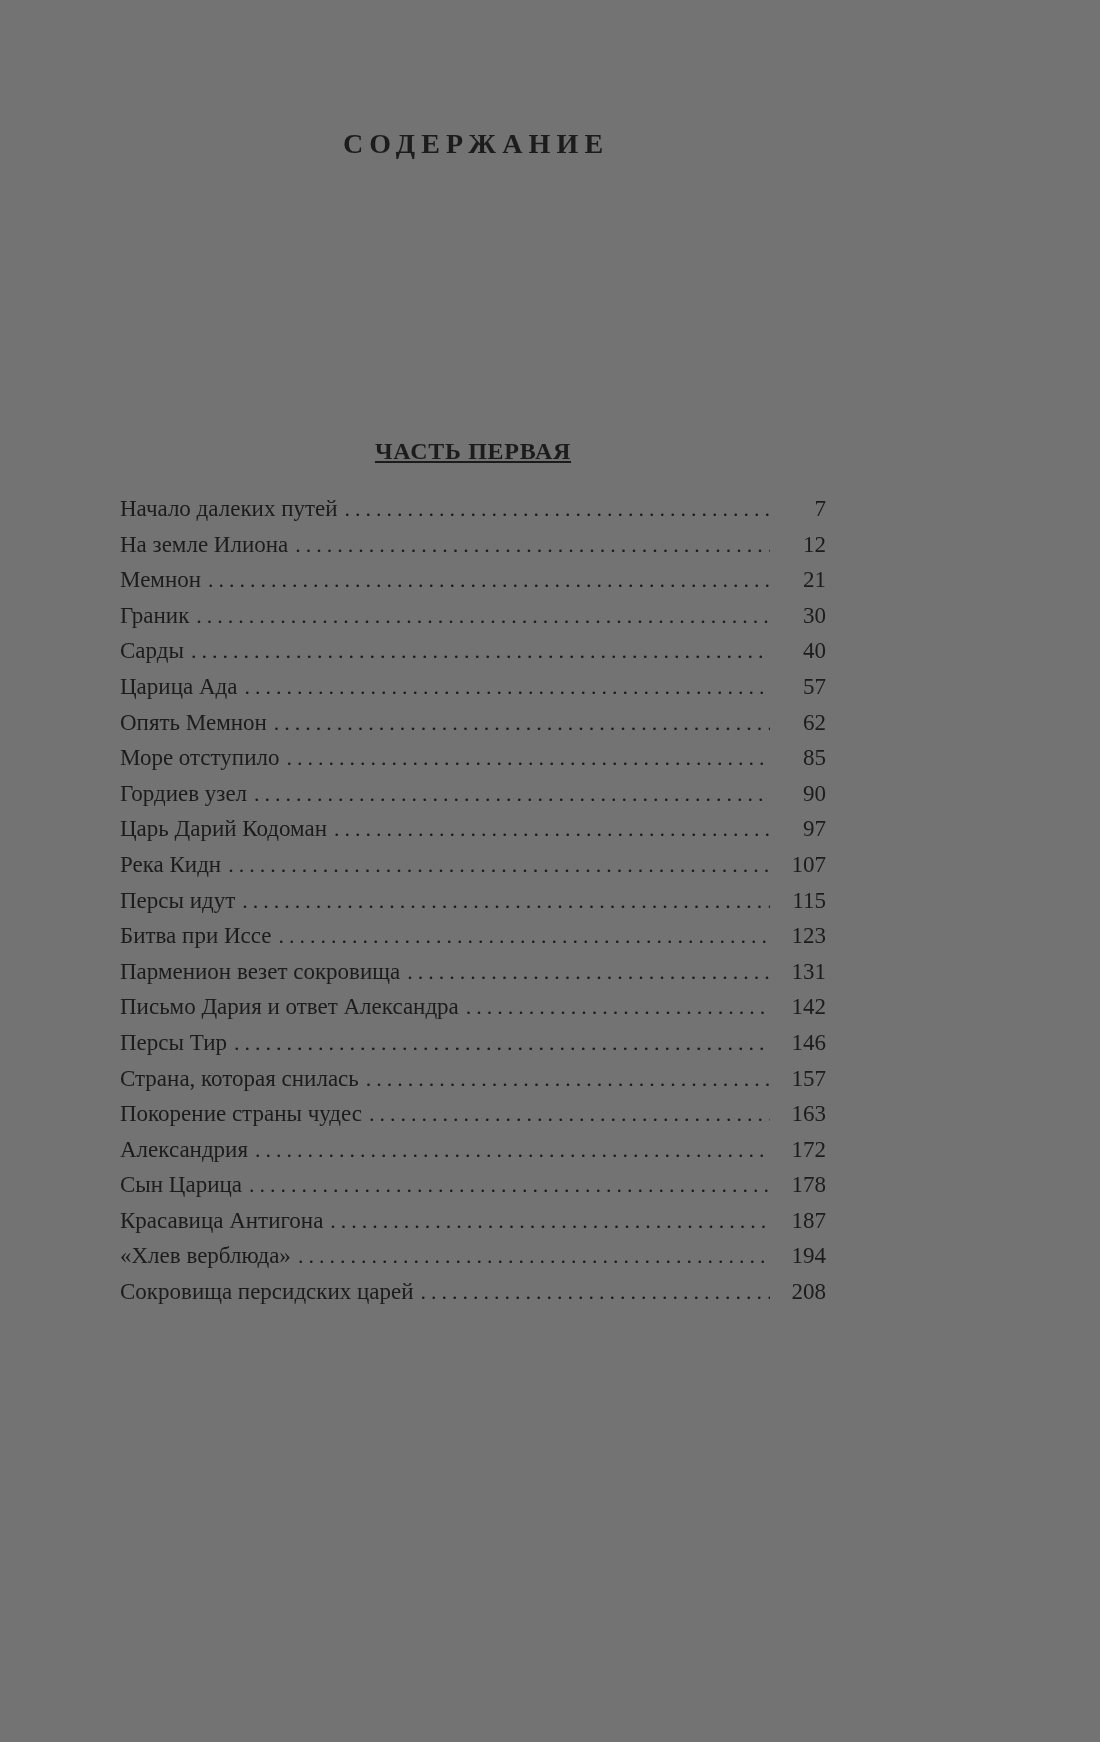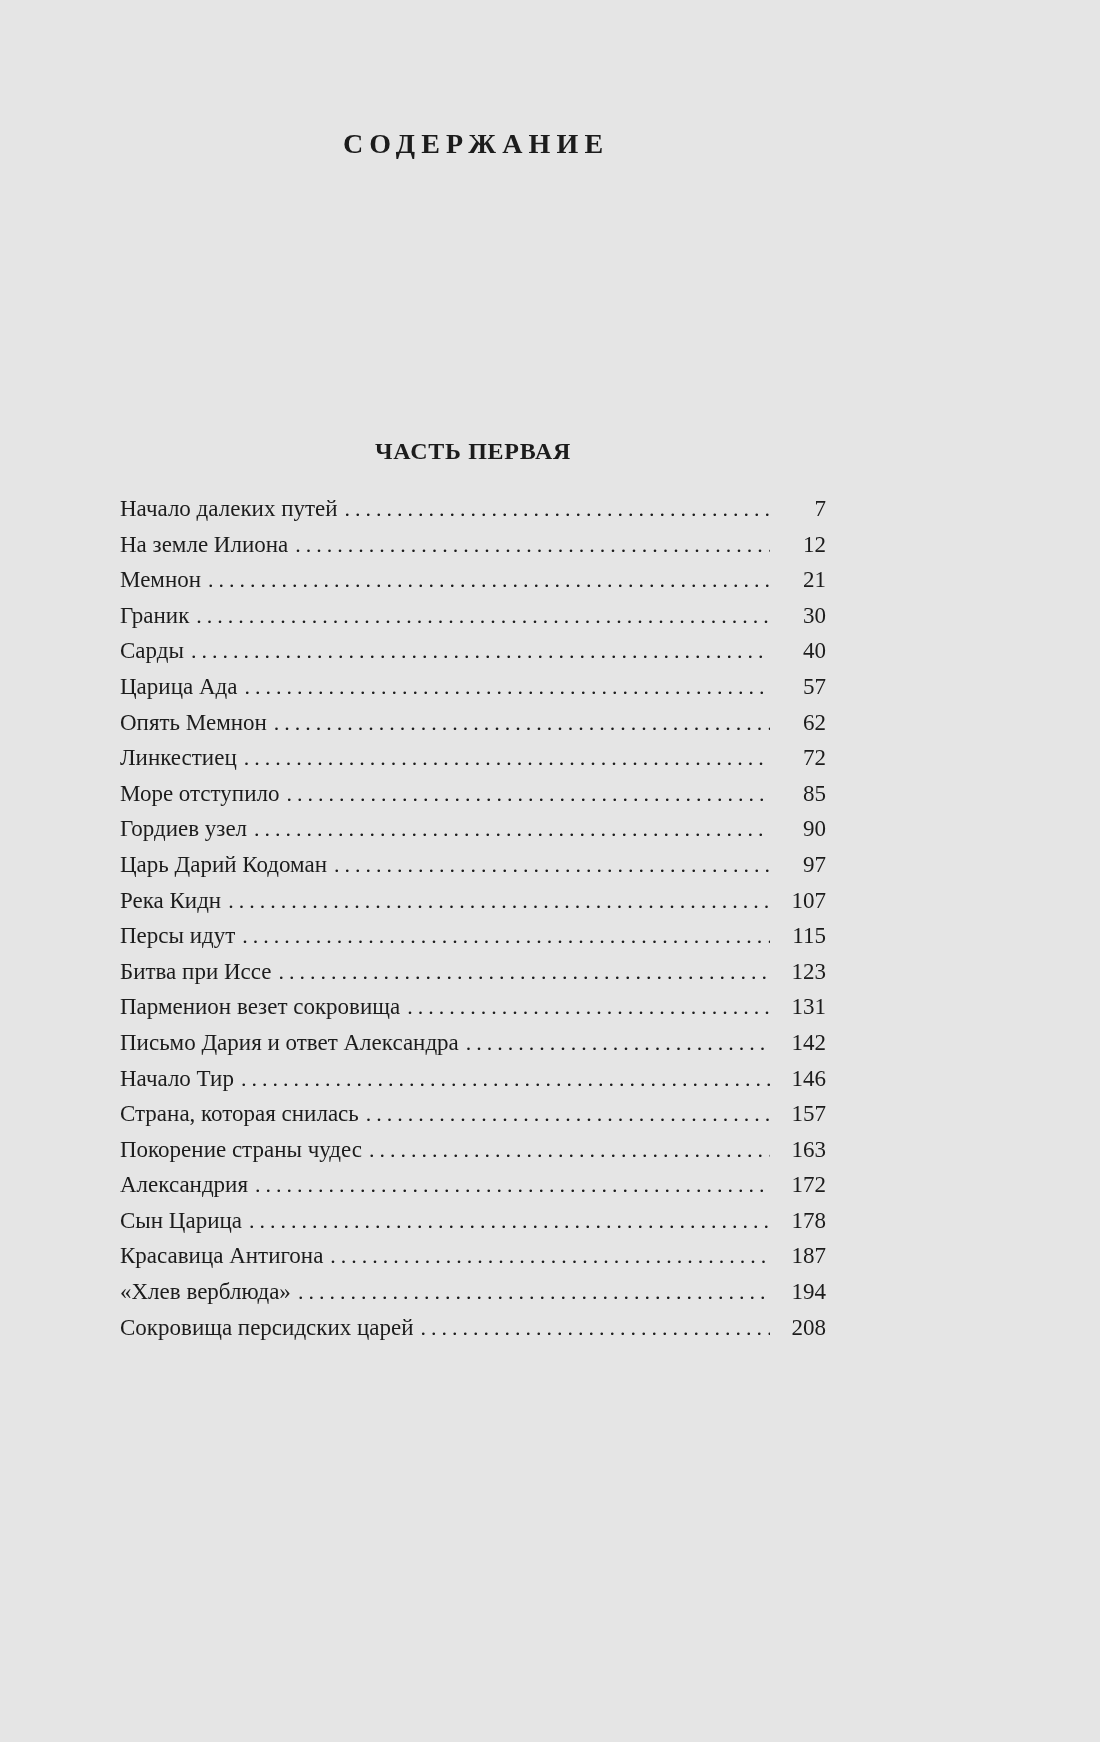--- a/index.html
+++ b/index.html
@@ -4,21 +4,21 @@
 <style>
   html, body {
     margin: 0;
     padding: 0;
     background: #ffffff;
   }
   .book-page {
     position: relative;
     width: 1100px;
     height: 1742px;
-    background: #e5e5e5;
+    background: #737373;
     color: #1c1c1c;
     font-family: "Liberation Serif", "DejaVu Serif", serif;
     overflow: hidden;
     box-sizing: border-box;
   }
   .content {
     position: absolute;
     left: 120px;
     top: 0;
     width: 706px;
@@ -33,20 +33,21 @@
     text-indent: 0.22em; 
   }
   .part-heading {
     margin: 0;
     padding-top: 278px;
     padding-bottom: 26px;
     text-align: center;
     font-size: 24px;
     font-weight: bold;
     letter-spacing: 0.03em;
+    text-decoration: underline;
   }
   .toc-list {
     width: 100%;
   }
   .toc-row {
     display: flex;
     align-items: center;
     font-size: 23px;
     line-height: 35.6px;
     white-space: nowrap;
@@ -125,25 +126,20 @@
     <span class="toc-dots"></span>
     <span class="toc-entry-page">57</span>
   </div>
 
   <div class="toc-row">
     <span class="toc-entry-title">Опять Мемнон</span>
     <span class="toc-dots"></span>
     <span class="toc-entry-page">62</span>
   </div>
 
-  <div class="toc-row">
-    <span class="toc-entry-title">Линкестиец</span>
-    <span class="toc-dots"></span>
-    <span class="toc-entry-page">72</span>
-  </div>
 
   <div class="toc-row">
     <span class="toc-entry-title">Море отступило</span>
     <span class="toc-dots"></span>
     <span class="toc-entry-page">85</span>
   </div>
 
   <div class="toc-row">
     <span class="toc-entry-title">Гордиев узел</span>
     <span class="toc-dots"></span>
@@ -180,21 +176,21 @@
     <span class="toc-entry-page">131</span>
   </div>
 
   <div class="toc-row">
     <span class="toc-entry-title">Письмо Дария и ответ Александра</span>
     <span class="toc-dots"></span>
     <span class="toc-entry-page">142</span>
   </div>
 
   <div class="toc-row">
-    <span class="toc-entry-title">Начало Тир</span>
+    <span class="toc-entry-title">Персы Тир</span>
     <span class="toc-dots"></span>
     <span class="toc-entry-page">146</span>
   </div>
 
   <div class="toc-row">
     <span class="toc-entry-title">Страна, которая снилась</span>
     <span class="toc-dots"></span>
     <span class="toc-entry-page">157</span>
   </div>
 

